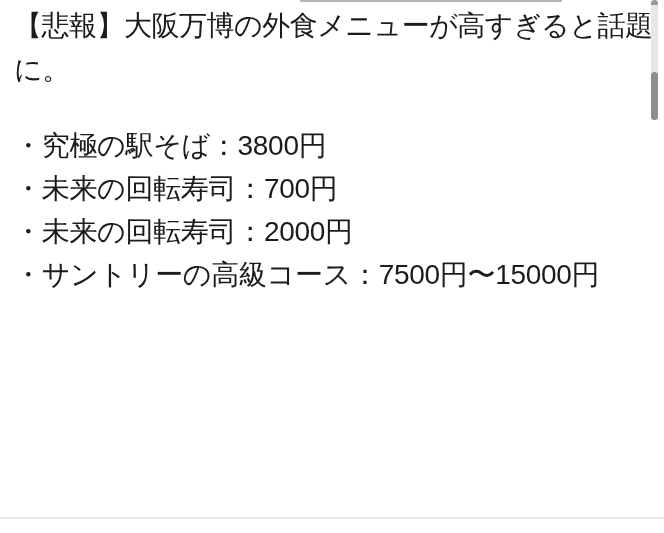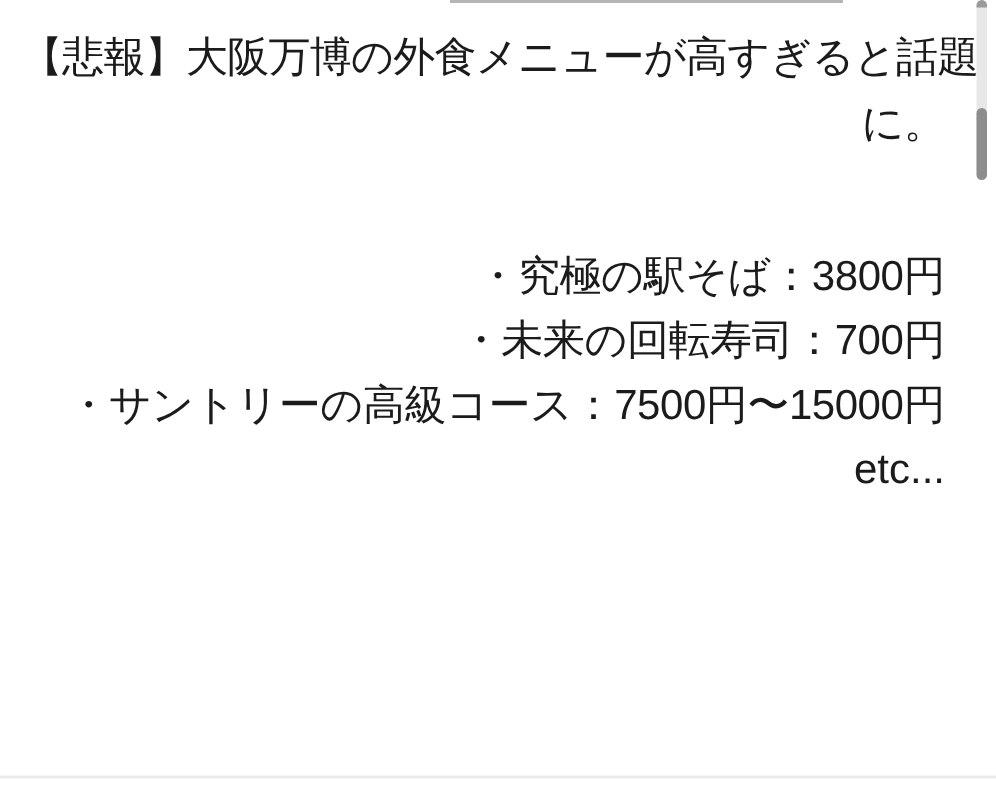--- a/index.html
+++ b/index.html
@@ -9,33 +9,32 @@
     height: 533px;
     background: #ffffff;
     overflow: hidden;
     font-family: "Liberation Sans", "DejaVu Sans", sans-serif;
     color: #1b1b1b;
     -webkit-font-smoothing: antialiased;
   }
   .content {
     position: absolute;
     left: 14px;
-    top: 16px;
+    top: 4px;
     right: 34px;
-    text-align: right;
   }
   .title {
     margin: 0;
     font-size: 28px;
     font-weight: 500;
     line-height: 44px;
     letter-spacing: -0.5px;
   }
   .title-line { display: block; white-space: nowrap; }
-  .menu-list { margin-top: 58px; }
+  .menu-list { margin-top: 32px; }
   .menu-item {
     font-size: 28px;
     font-weight: 400;
     line-height: 43px;
     white-space: nowrap;
     letter-spacing: -0.3px;
   }
   .footer-text {
     font-size: 28px;
     font-weight: 400;
@@ -96,24 +95,24 @@
 
   <div class="content">
     <h1 class="title">
       <span class="title-line">【悲報】大阪万博の外食メニューが高すぎると話題</span>
       <span class="title-line">に。</span>
     </h1>
 
     <div class="menu-list">
       <div class="menu-item">・究極の駅そば：3800円</div>
       <div class="menu-item">・未来の回転寿司：700円</div>
+      <div class="menu-item">・未来の回転寿司：2000円</div>
       <div class="menu-item">・サントリーの高級コース：7500円〜15000円</div>
     </div>
 
-    <div class="footer-text">etc...</div>
   </div>
 
   <div class="scrollbar-track" style="background: rgb(231, 231, 231);"></div>
   <div class="scrollbar-cap" style="background: rgb(154, 154, 154);"></div>
   <div class="scrollbar-thumb" style="background: rgb(141, 141, 141);"></div>
 
   <div class="bottom-hairline" style="background: rgb(235, 235, 235);"></div>
 </div>
 
 </body></html>

